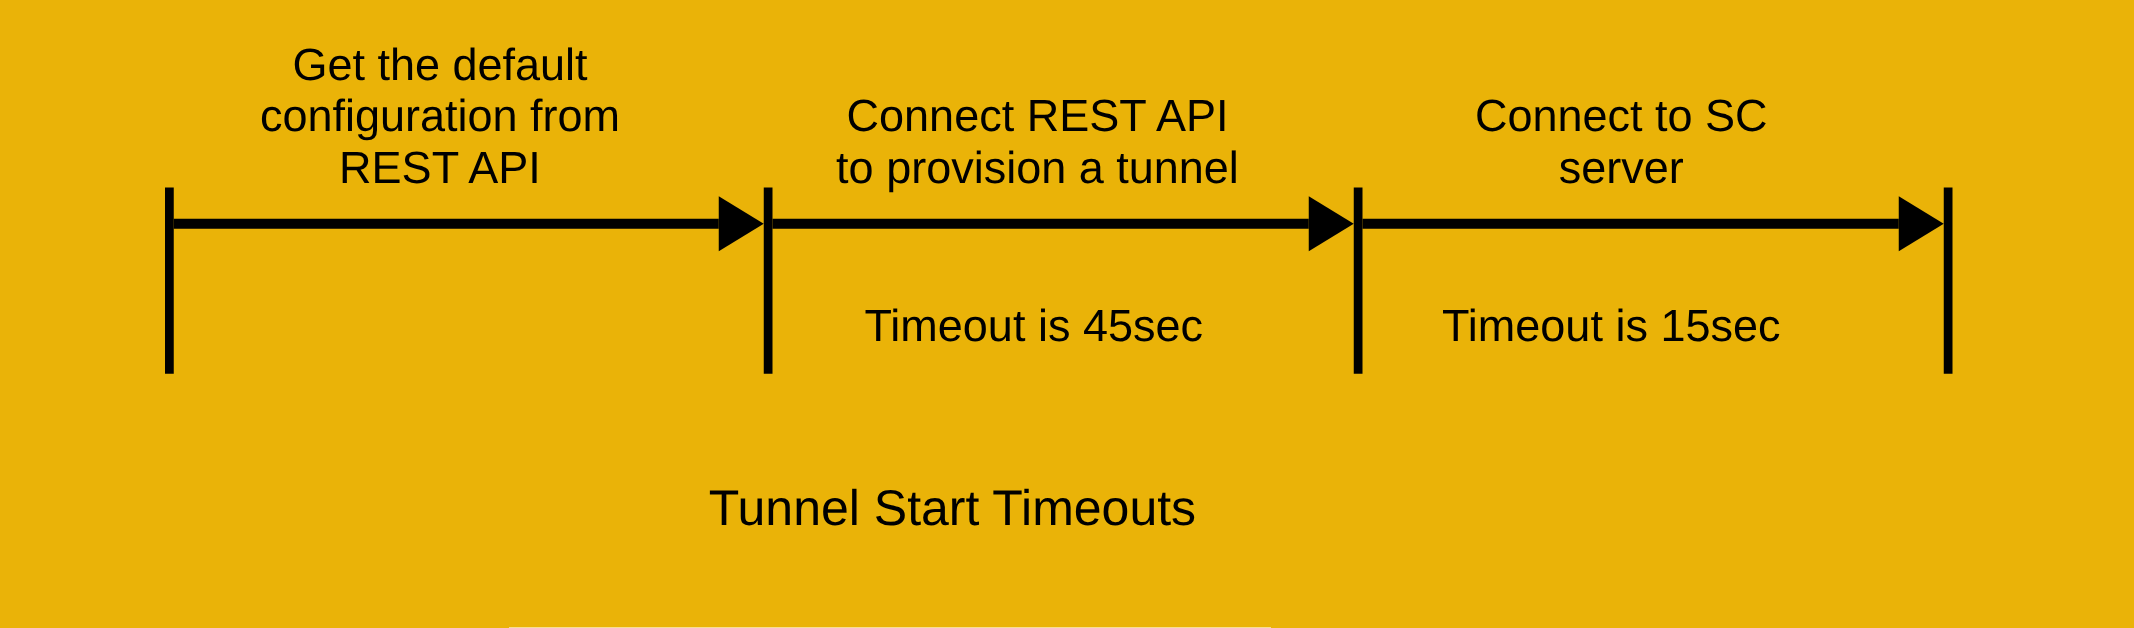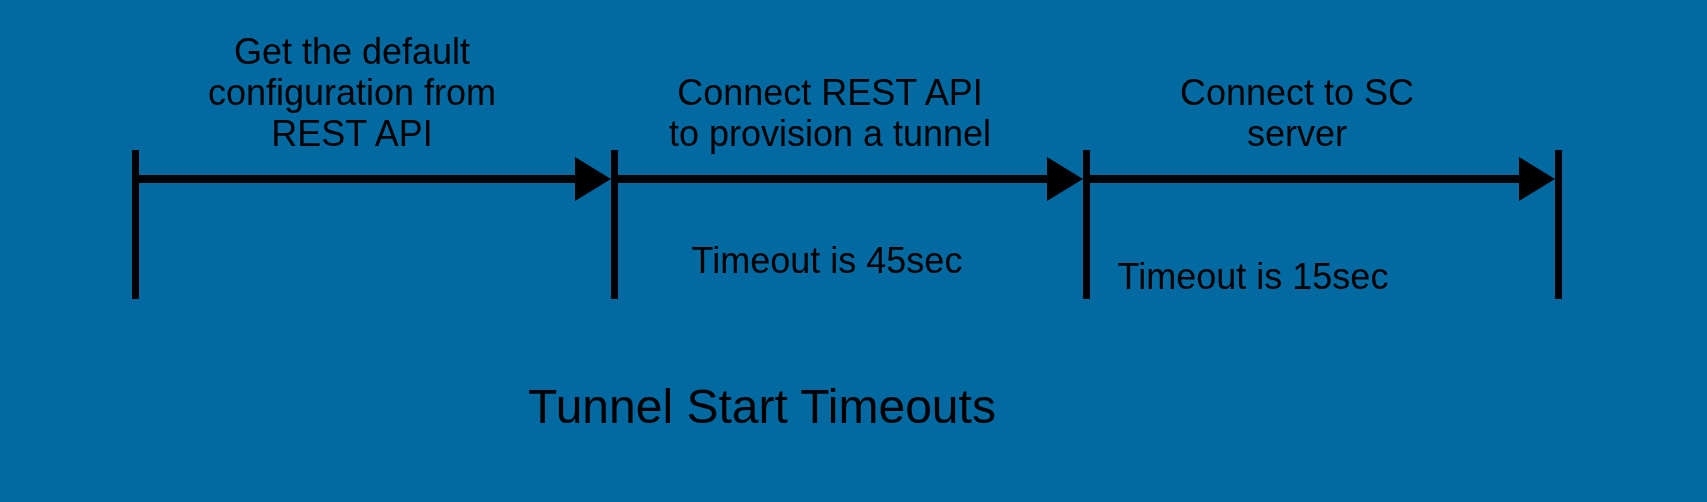--- a/index.html
+++ b/index.html
@@ -4,21 +4,21 @@
 <style>
   html, body {
     margin: 0;
     padding: 0;
     background: #ffffff;
   }
   .canvas {
     position: relative;
     width: 1707px;
     height: 502px;
-    background: #0369a1;
+    background: #eab308;
     font-family: "Liberation Sans", sans-serif;
     color: #000000;
     overflow: hidden;
   }
   .tick {
     position: absolute;
     top: 150px;
     width: 7px;
     height: 149px;
     background: #000000;
@@ -64,27 +64,27 @@
     position: absolute;
     top: 240px;
     transform: translateX(-50%);
     font-size: 36px;
     line-height: 41px;
     text-align: center;
     white-space: nowrap;
   }
   .timeout-1 { left: 367px; }
   .timeout-2 { left: 827px; }
-  .timeout-3 { left: 1253px; margin-top: 16px; }
+  .timeout-3 { left: 1289px; }
   .diagram-title {
     position: absolute;
     top: 384px;
     left: 762px;
     transform: translateX(-50%);
-    font-size: 48px;
+    font-size: 40px;
     line-height: 46px;
     text-align: center;
     white-space: nowrap;
   }
 </style>
 </head>
 <body>
 
 <div class="canvas">
 

